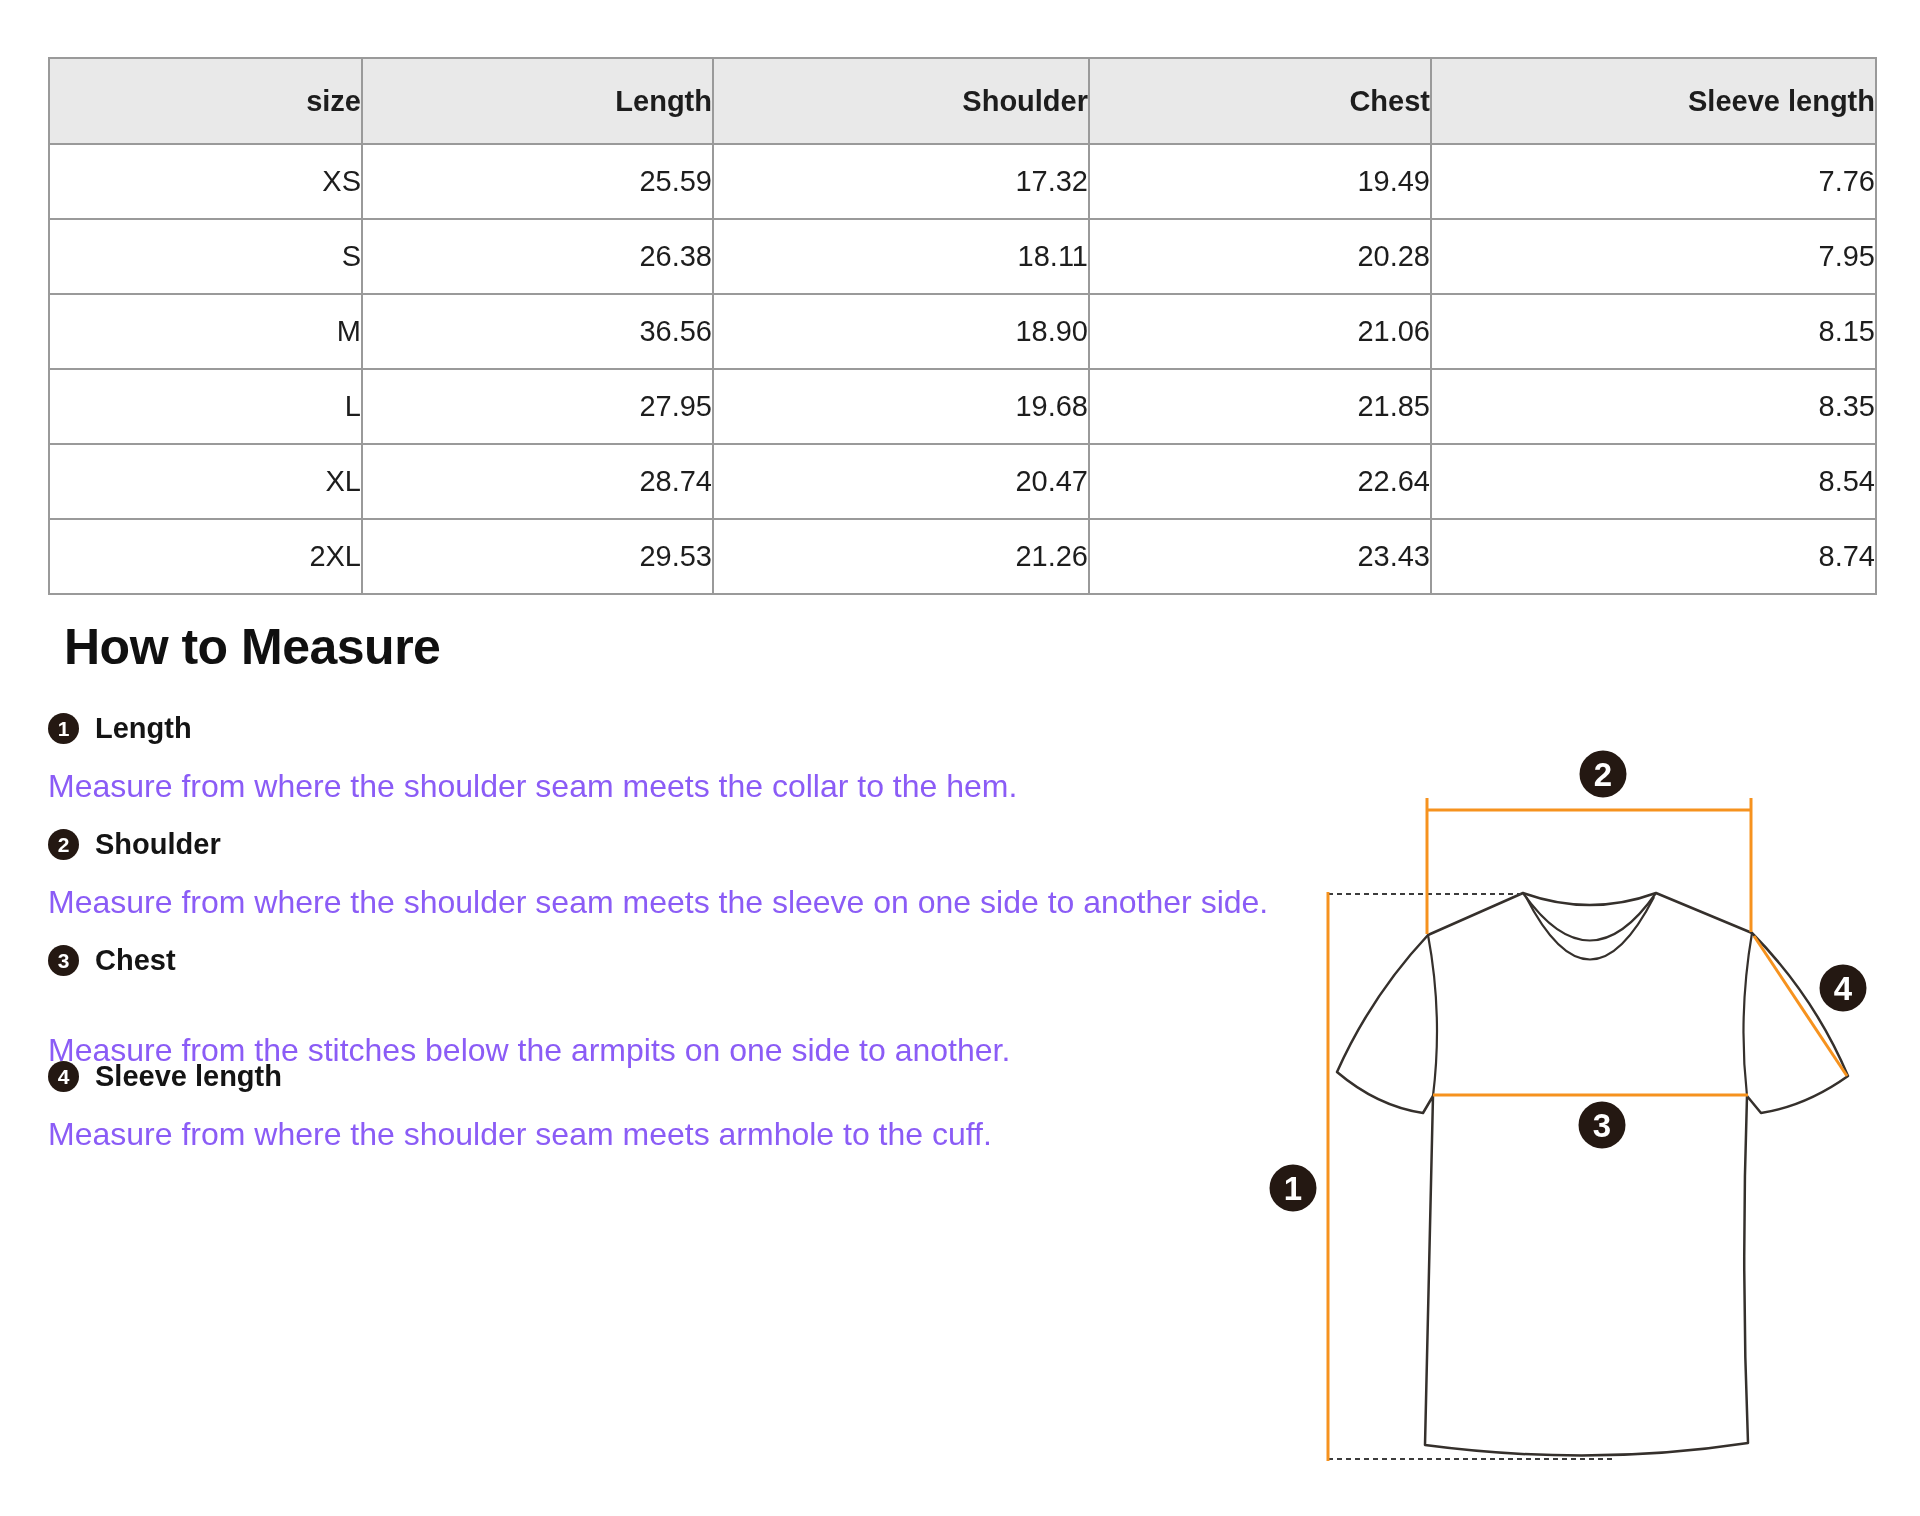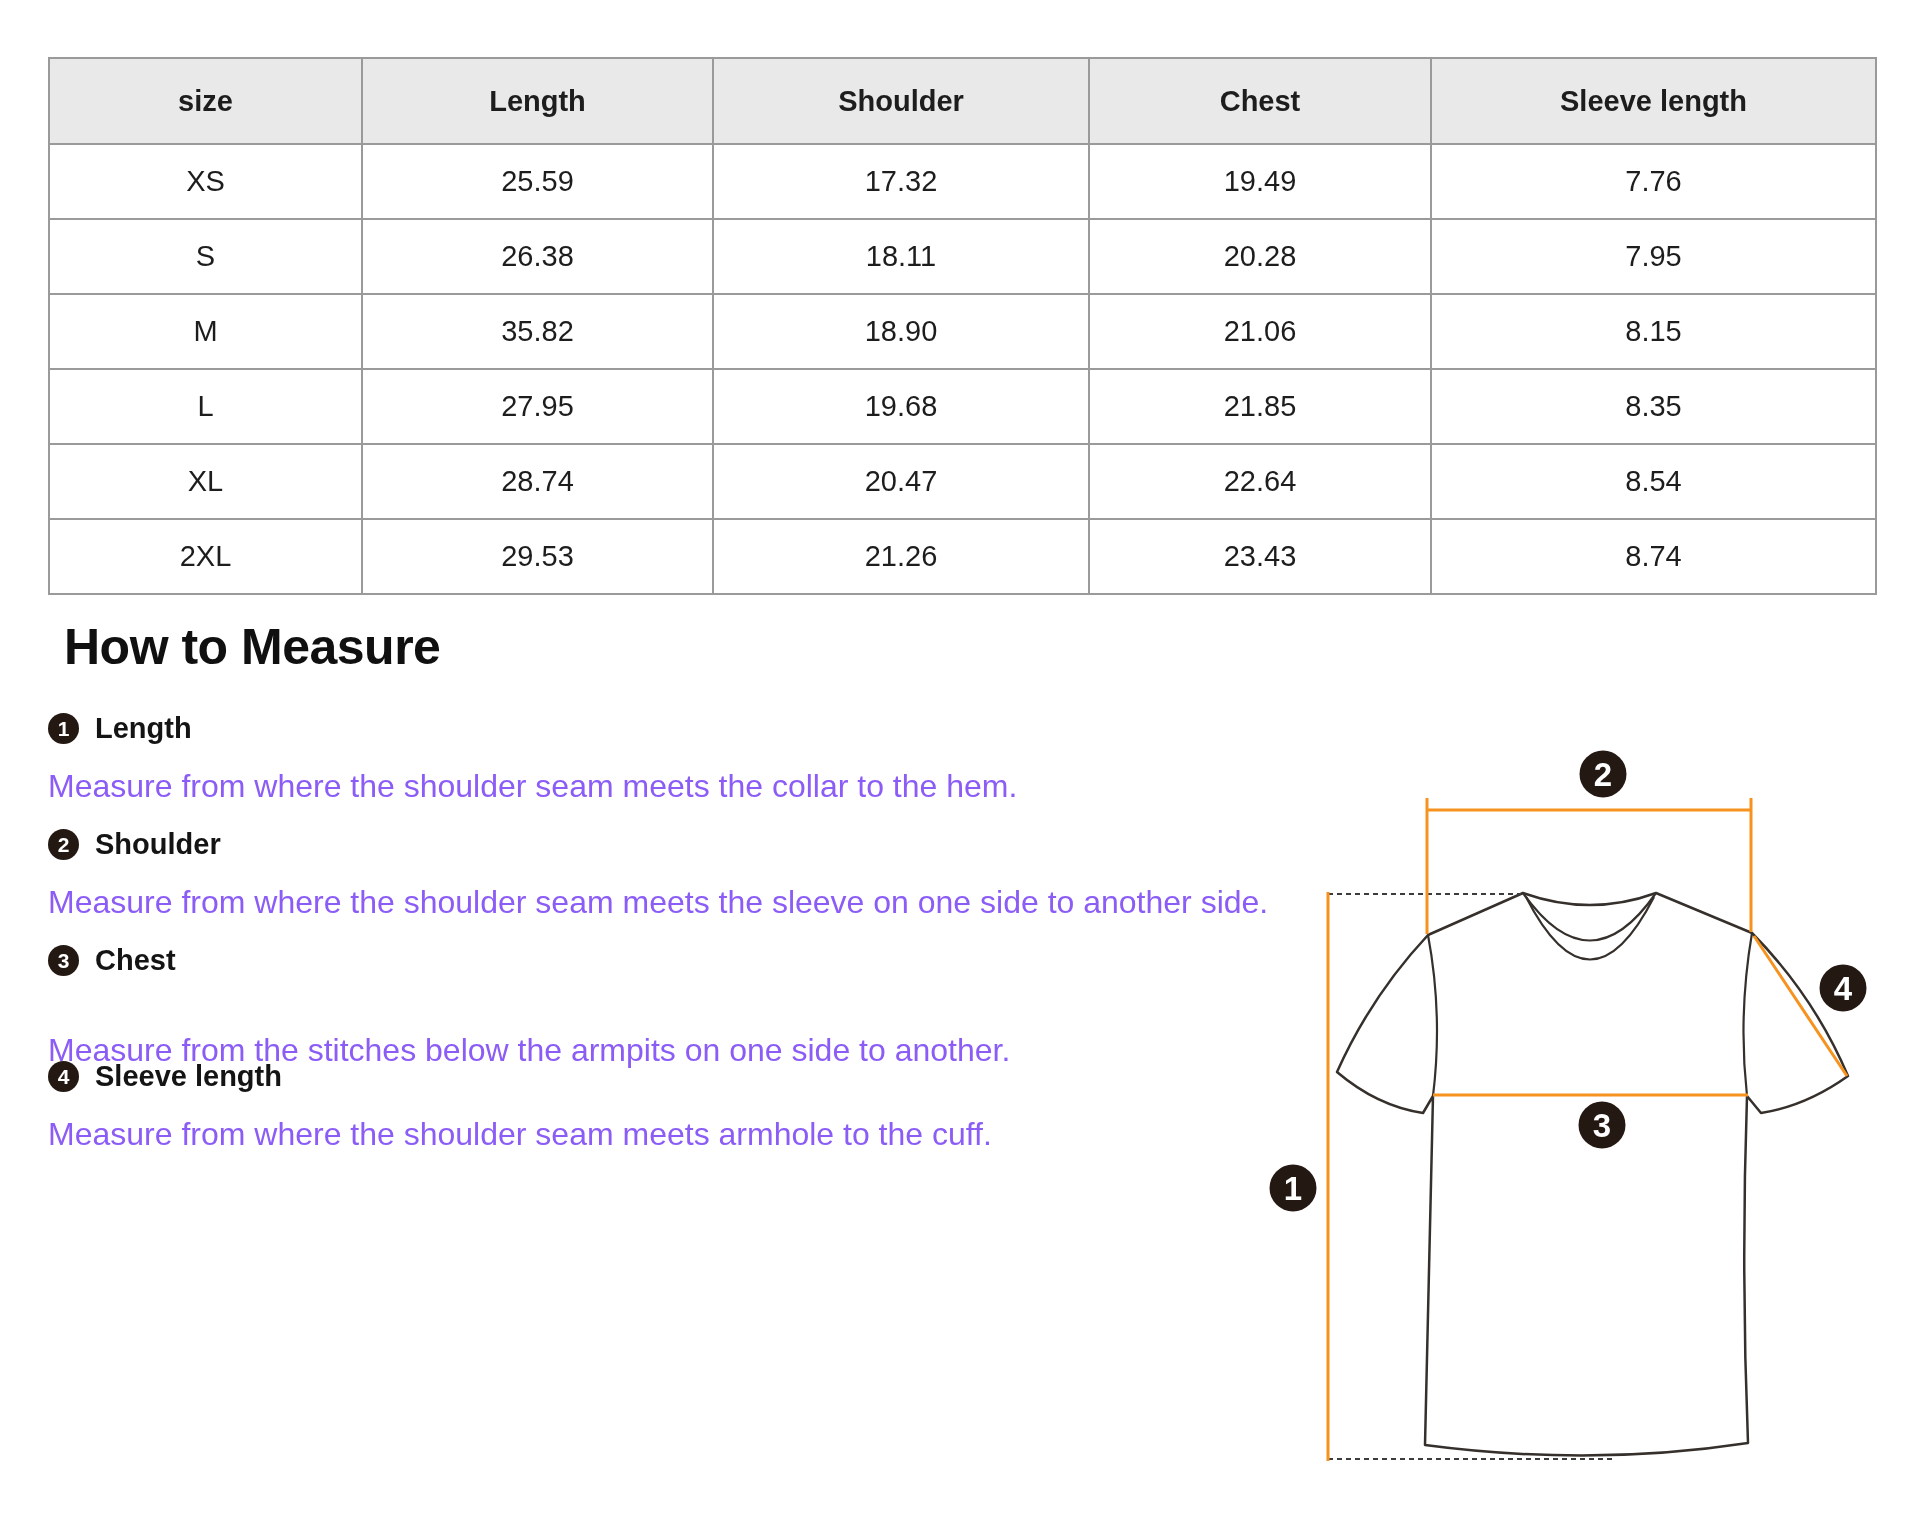--- a/index.html
+++ b/index.html
@@ -15,21 +15,21 @@
 
   
   .size-table-wrap { position: absolute; left: 48px; top: 57px; }
   table.size-table {
     border-collapse: collapse;
     table-layout: fixed;
     width: 1827px;
   }
   table.size-table th, table.size-table td {
     border: 2px solid #9a9a9a;
-    text-align: center;
+    text-align: right;
     vertical-align: middle;
     font-size: 29px;
     color: #1d1d1d;
   }
   table.size-table th {
     background: #e9e9e9;
     font-weight: bold;
     height: 86px;
   }
   table.size-table td {
@@ -140,21 +140,21 @@
         </tr>
         <tr>
           <td>S</td>
           <td>26.38</td>
           <td>18.11</td>
           <td>20.28</td>
           <td>7.95</td>
         </tr>
         <tr>
           <td>M</td>
-          <td>35.82</td>
+          <td>36.56</td>
           <td>18.90</td>
           <td>21.06</td>
           <td>8.15</td>
         </tr>
         <tr>
           <td>L</td>
           <td>27.95</td>
           <td>19.68</td>
           <td>21.85</td>
           <td>8.35</td>

